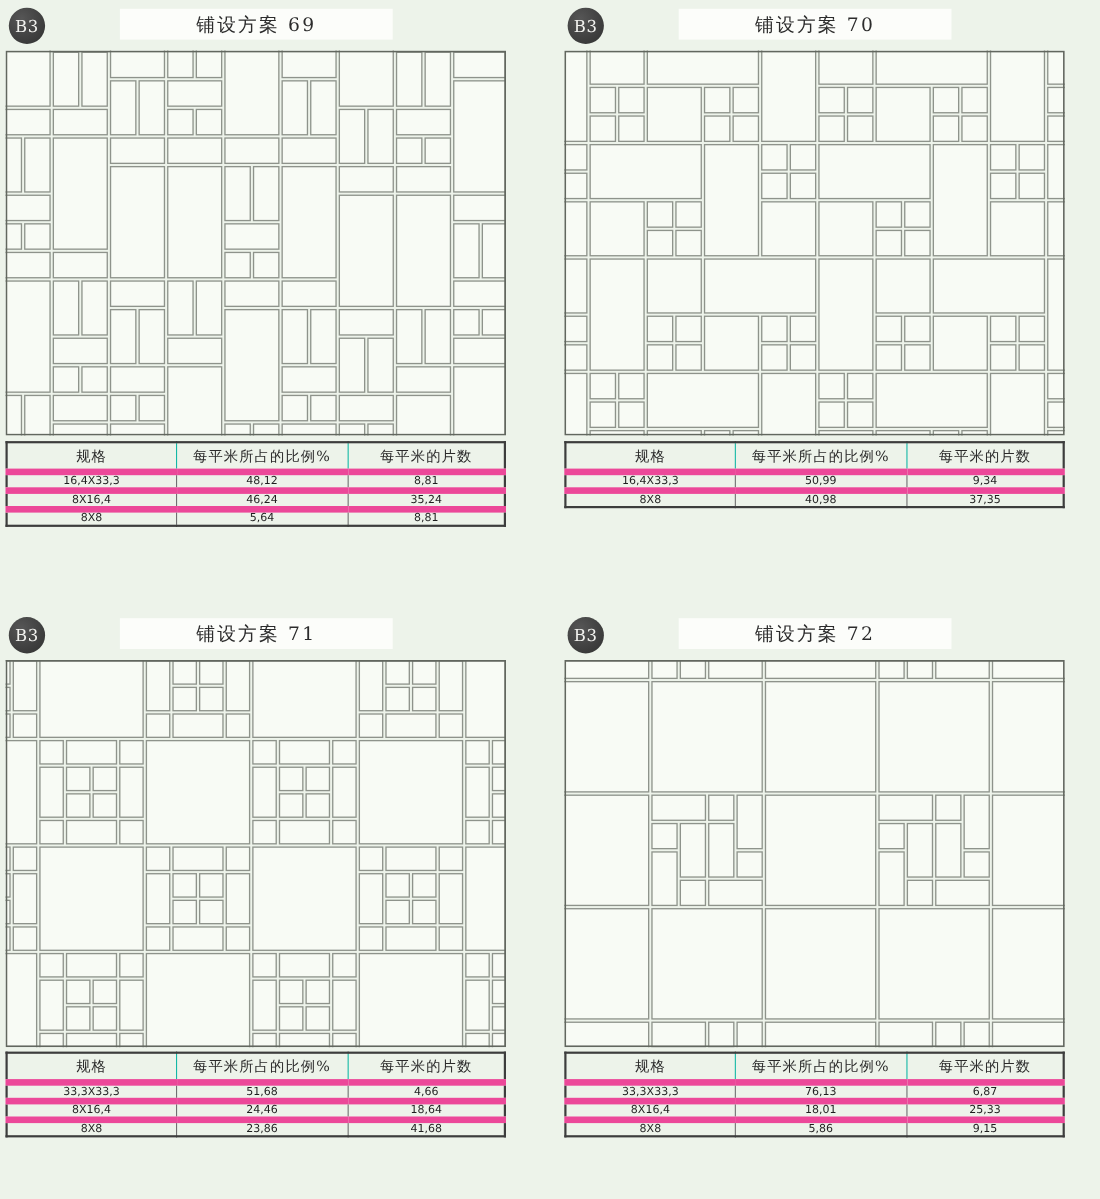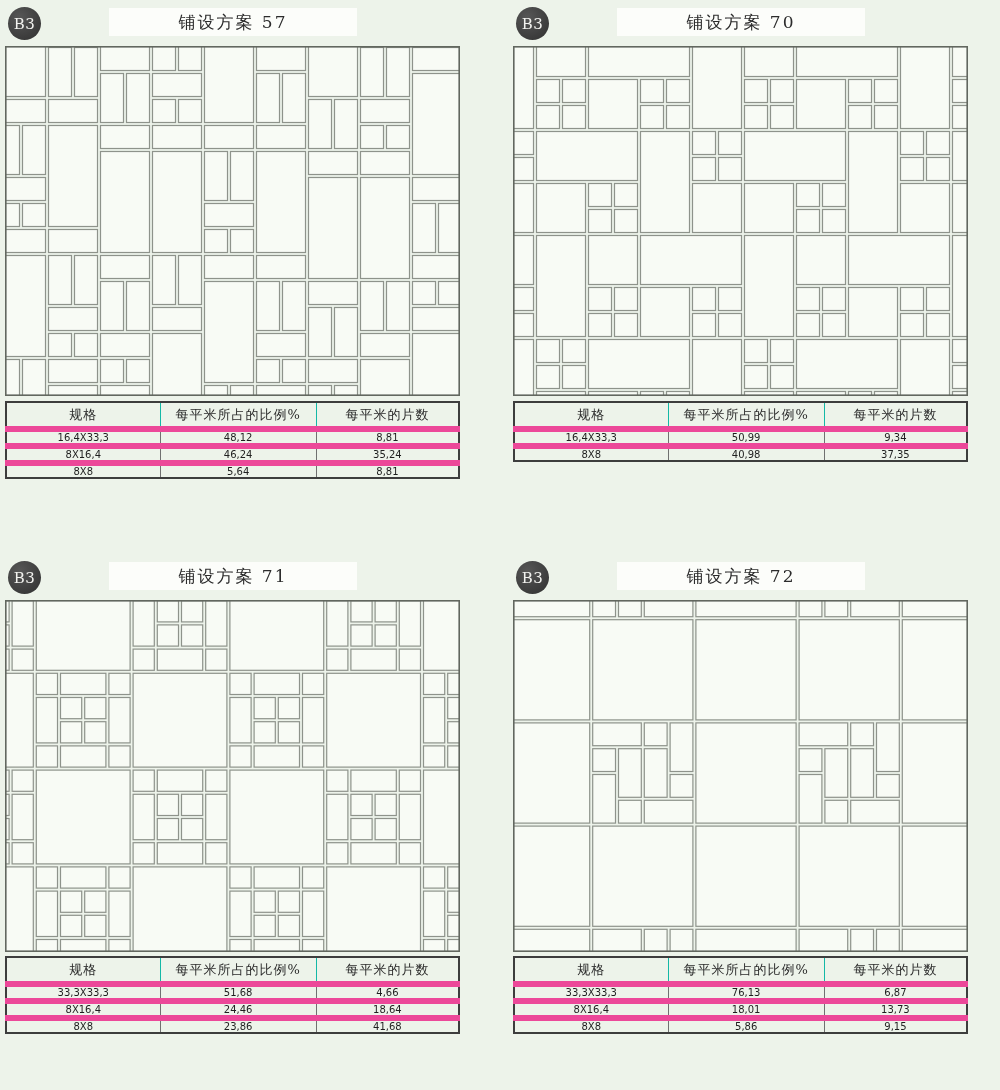--- a/index.html
+++ b/index.html
@@ -73,21 +73,21 @@
   col.c1{width:34%;} col.c2{width:34.5%;} col.c3{width:31.5%;}
 </style>
 </head>
 <body>
 
 <div id="page">
 
   <div class="panel p-left row1">
     <div class="badge">B3</div>
     <div class="title-banner">
-      <span class="scheme-title">铺设方案 57</span>
+      <span class="scheme-title">铺设方案 69</span>
     </div>
     <svg class="pattern" viewBox="0 0 455 350">
         <rect x="-8.5" y="-50.5" width="49.0" height="101.0" fill="#f8fbf5" stroke="#8e938b" stroke-width="1.2"></rect>
         <rect x="-8.5" y="53.5" width="49.0" height="23.0" fill="#f8fbf5" stroke="#8e938b" stroke-width="1.2"></rect>
         <rect x="-8.5" y="79.5" width="23.0" height="49.0" fill="#f8fbf5" stroke="#8e938b" stroke-width="1.2"></rect>
         <rect x="17.5" y="79.5" width="23.0" height="49.0" fill="#f8fbf5" stroke="#8e938b" stroke-width="1.2"></rect>
         <rect x="-8.5" y="131.5" width="49.0" height="23.0" fill="#f8fbf5" stroke="#8e938b" stroke-width="1.2"></rect>
         <rect x="-8.5" y="157.5" width="23.0" height="23.0" fill="#f8fbf5" stroke="#8e938b" stroke-width="1.2"></rect>
         <rect x="17.5" y="157.5" width="23.0" height="23.0" fill="#f8fbf5" stroke="#8e938b" stroke-width="1.2"></rect>
         <rect x="-8.5" y="183.5" width="49.0" height="23.0" fill="#f8fbf5" stroke="#8e938b" stroke-width="1.2"></rect>
@@ -607,21 +607,21 @@
         </thead>
       <tbody>
           <tr>
             <td>33,3X33,3</td>
             <td>76,13</td>
             <td>6,87</td>
           </tr>
           <tr>
             <td>8X16,4</td>
             <td>18,01</td>
-            <td>13,73</td>
+            <td>25,33</td>
           </tr>
           <tr>
             <td>8X8</td>
             <td>5,86</td>
             <td>9,15</td>
           </tr>
         </tbody>
     </table>
   </div>
 

